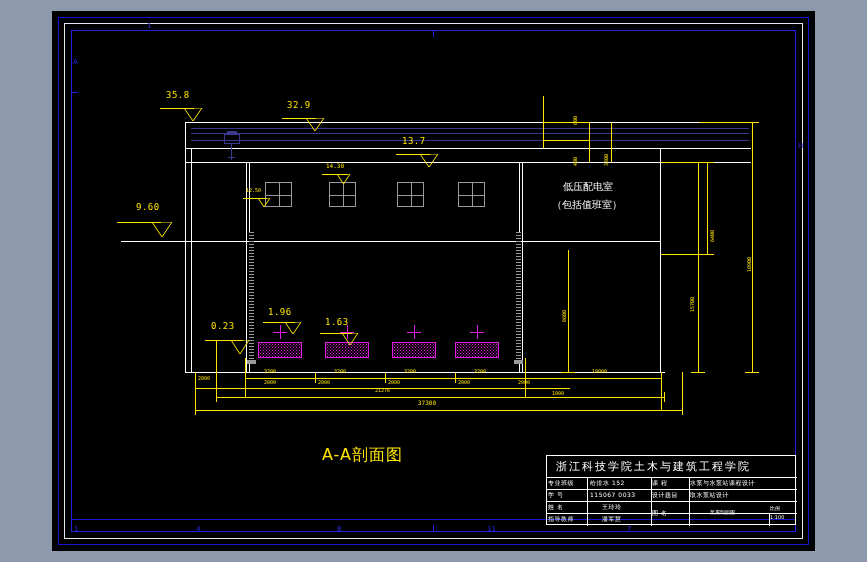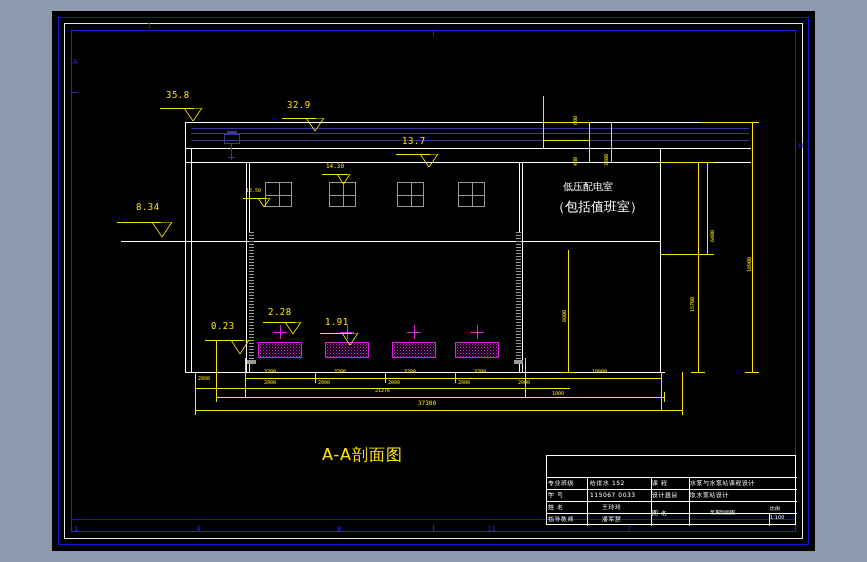--- a/index.html
+++ b/index.html
@@ -167,46 +167,46 @@
   <svg class="elev" style="left:337px;top:174px;" width="15" height="11">
     <polygon points="0,0 13,0 6.5,10" fill="none" stroke="#ffe400" stroke-width="1"></polygon>
   </svg>
 
   <div class="ytxt xs" style="left:246px;top:187px;">12.50</div>
   <div class="ln" style="left:243px;top:198px;width:24px;height:1px;"></div>
   <svg class="elev" style="left:258px;top:198px;" width="14" height="10">
     <polygon points="0,0 12,0 6,9" fill="none" stroke="#ffe400" stroke-width="1"></polygon>
   </svg>
 
-  <div class="ytxt" style="left:136px;top:202px;">8.34</div>
+  <div class="ytxt" style="left:136px;top:202px;">9.60</div>
   <div class="ln" style="left:117px;top:222px;width:44px;height:1px;"></div>
   <svg class="elev" style="left:152px;top:222px;" width="22" height="16">
     <polygon points="0,0 20,0 10,15" fill="none" stroke="#ffe400" stroke-width="1"></polygon>
   </svg>
 
-  <div class="ytxt" style="left:268px;top:307px;">2.28</div>
+  <div class="ytxt" style="left:268px;top:307px;">1.96</div>
   <div class="ln" style="left:263px;top:322px;width:32px;height:1px;"></div>
   <svg class="elev" style="left:285px;top:322px;" width="18" height="13">
     <polygon points="0,0 16,0 8,12" fill="none" stroke="#ffe400" stroke-width="1"></polygon>
   </svg>
 
-  <div class="ytxt" style="left:325px;top:317px;">1.91</div>
+  <div class="ytxt" style="left:325px;top:317px;">1.63</div>
   <div class="ln" style="left:320px;top:333px;width:32px;height:1px;"></div>
   <svg class="elev" style="left:342px;top:333px;" width="18" height="13">
     <polygon points="0,0 16,0 8,12" fill="none" stroke="#ffe400" stroke-width="1"></polygon>
   </svg>
 
   <div class="ytxt" style="left:211px;top:321px;">0.23</div>
   <div class="ln" style="left:205px;top:340px;width:38px;height:1px;"></div>
   <svg class="elev" style="left:231px;top:340px;" width="20" height="15">
     <polygon points="0,0 18,0 9,14" fill="none" stroke="#ffe400" stroke-width="1"></polygon>
   </svg>
 
   <div class="wtxt" style="left:563px;top:180px;">低压配电室</div>
-  <div class="wtxt" style="left:552px;top:198px; font-size:13px;">（包括值班室）</div>
+  <div class="wtxt" style="left:552px;top:198px; font-size:10px;">（包括值班室）</div>
 
   <div class="ln" style="left:543px;top:96px;width:1px;height:52px;"></div>
   <div class="ln" style="left:543px;top:122px;width:46px;height:1px;"></div>
   <div class="ln" style="left:543px;top:140px;width:46px;height:1px;"></div>
   <div class="ln" style="left:589px;top:122px;width:1px;height:40px;"></div>
   <div class="ytxt xs vert" style="left:576px;top:111px;transform:rotate(-90deg) translate(-14px,-4px);">600</div>
   <div class="ytxt xs vert" style="left:576px;top:152px;transform:rotate(-90deg) translate(-14px,-4px);">400</div>
   <div class="ytxt xs vert" style="left:607px;top:148px;transform:rotate(-90deg) translate(-18px,-4px);">3300</div>
   <div class="ln" style="left:611px;top:122px;width:1px;height:40px;"></div>
 
@@ -278,20 +278,21 @@
   <div class="tb" style="left:546px;top:455px;width:250px;height:70px;">
     <div class="row" style="left:0;top:21px;width:250px;"></div>
     <div class="row" style="left:0;top:33px;width:250px;"></div>
     <div class="row" style="left:0;top:45px;width:250px;"></div>
     <div class="row" style="left:0;top:57px;width:250px;"></div>
     <div class="col" style="left:40px;top:21px;height:49px;"></div>
     <div class="col" style="left:104px;top:21px;height:49px;"></div>
     <div class="col" style="left:142px;top:21px;height:49px;"></div>
     <div class="col" style="left:222px;top:57px;height:13px;"></div>
   </div>
+  <div class="tbtxt tb-title" style="left:556px;top:459px;">浙江科技学院土木与建筑工程学院</div>
 
   <div class="tbtxt tb-cell" style="left:548px;top:479px;">专业班级</div>
   <div class="tbtxt tb-cell" style="left:590px;top:479px;">给排水 152</div>
   <div class="tbtxt tb-cell" style="left:548px;top:491px;">学    号</div>
   <div class="tbtxt tb-cell" style="left:590px;top:491px;">115067 0033</div>
   <div class="tbtxt tb-cell" style="left:548px;top:503px;">姓    名</div>
   <div class="tbtxt tb-cell" style="left:602px;top:503px;">王玲玲</div>
   <div class="tbtxt tb-cell" style="left:548px;top:515px;">指导教师</div>
   <div class="tbtxt tb-cell" style="left:602px;top:515px;">潘军慧</div>
 

